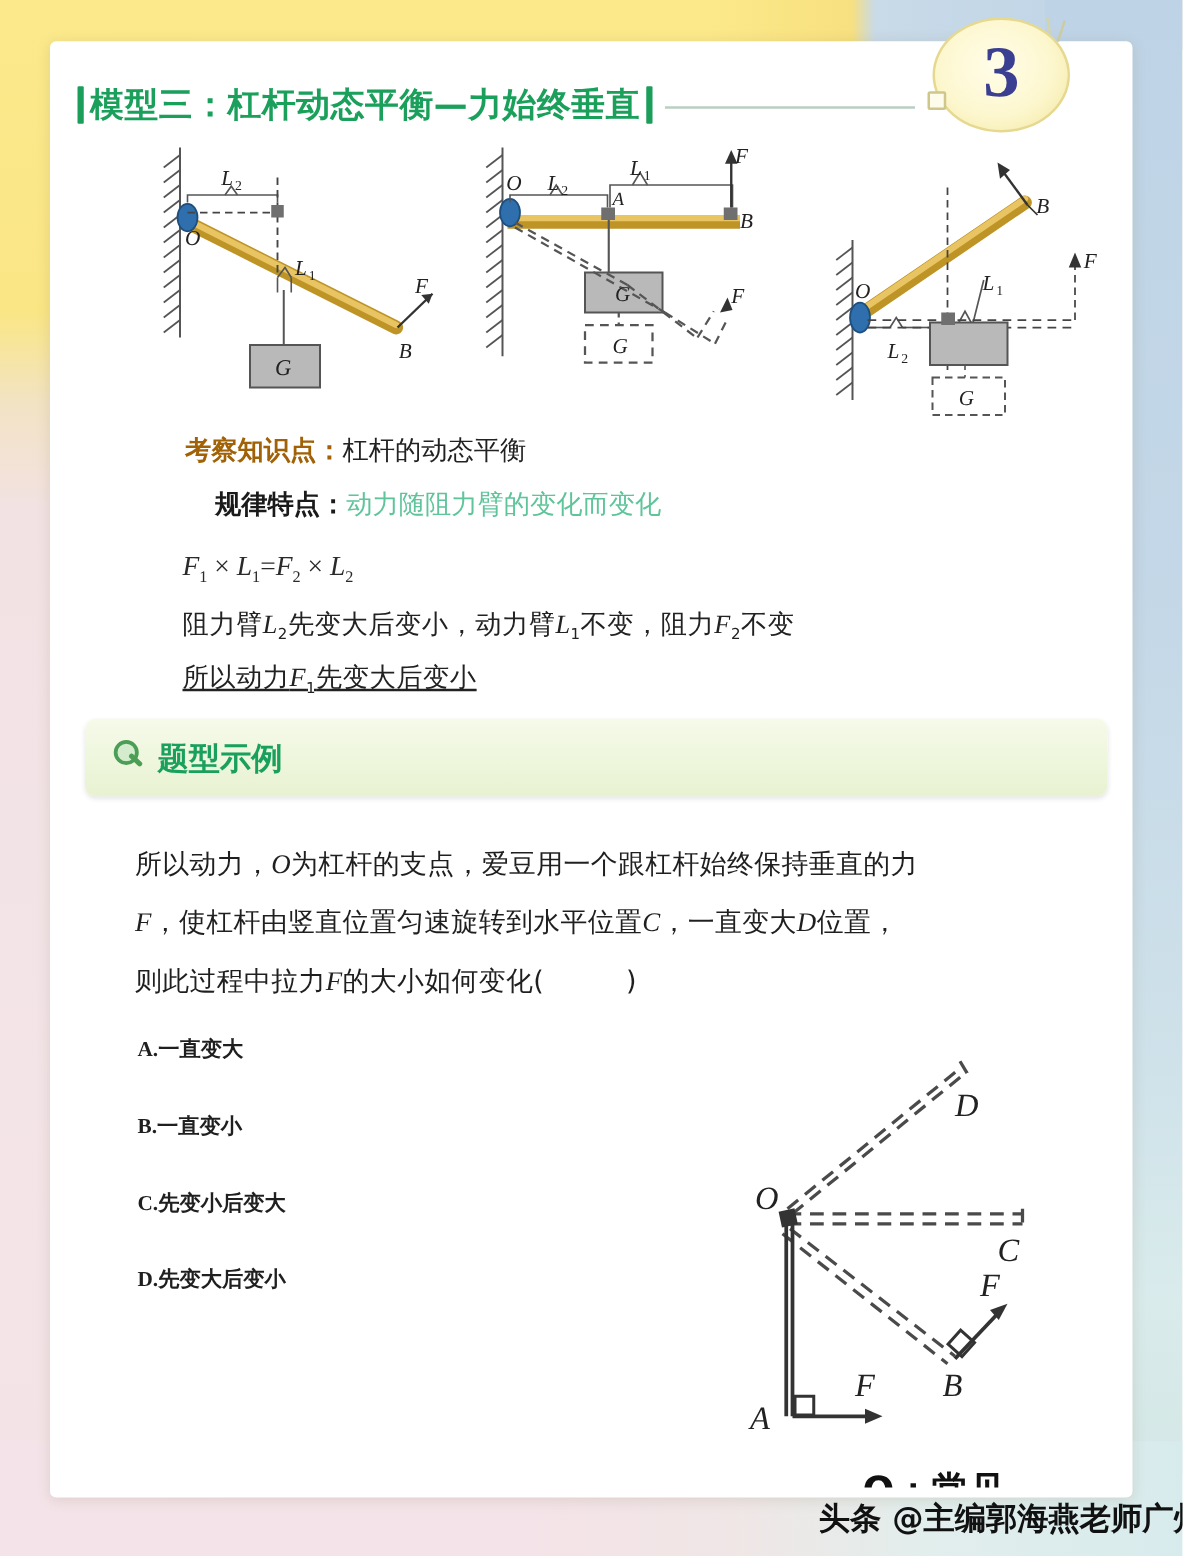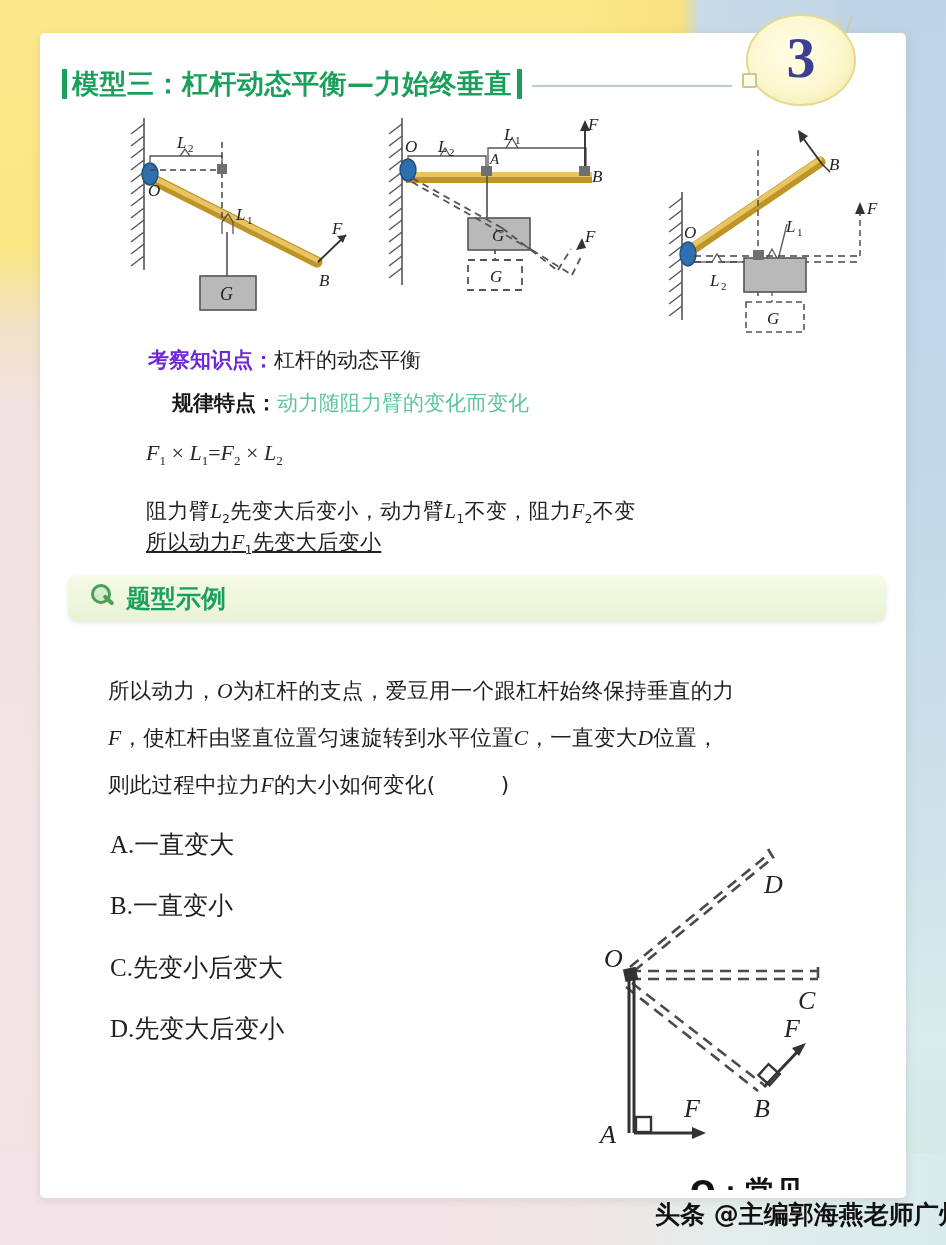--- a/index.html
+++ b/index.html
@@ -54,62 +54,62 @@
 
   
   .diagrams{position:absolute;left:62px;top:110px;width:840px;height:230px;}
   .fig{position:absolute;top:0;}
   .fig1{left:60px;}
   .fig2{left:320px;}
   .fig3{left:592px;}
 
   
   .kp{position:absolute;left:148px;top:346px;font-size:21px;}
-  .kp b{font-weight:bold;color:#6d28d9;font-family:"DejaVu Sans",sans-serif;}
+  .kp b{font-weight:bold;color:#a16207;font-family:"DejaVu Sans",sans-serif;}
   .kp .v{color:#222;font-family:"DejaVu Sans",sans-serif;}
   .rule{position:absolute;left:172px;top:389px;font-size:21px;}
   .rule b{font-weight:bold;color:#1a1a1a;font-family:"DejaVu Sans",sans-serif;}
   .rule .v{color:#5ec49a;font-family:"DejaVu Sans",sans-serif;text-align:center;}
 
   .formula{position:absolute;left:146px;top:440px;font-size:22px;color:#2a2a2a;
     font-family:"Liberation Serif","DejaVu Serif",serif;font-style:italic;}
   .formula sub{font-size:13px;font-style:normal;}
   .formula .op{font-style:normal;}
 
   .expl{position:absolute;left:146px;font-size:21px;color:#222;
     font-family:"DejaVu Sans",sans-serif;letter-spacing:.4px;}
   .expl i{font-family:"Liberation Serif",serif;font-style:italic;}
   .expl sub{font-size:12px;}
-  .expl1{top:485px;margin-top:12px;}
+  .expl1{top:485px;}
   .expl2{top:528px;text-decoration:underline;}
 
   
-  .banner{position:absolute;left:68px;top:575px;width:818px;height:46px;
+  .banner{position:absolute;left:68px;top:575px;width:818px;height:62px;
     border-radius:9px;
     background:linear-gradient(180deg,#f6faea 0%,#eef6dc 55%,#e8f2d2 100%);
     box-shadow:0 2px 4px rgba(0,0,0,.10);
     display:flex;align-items:center;}
   .banner .mag{margin-left:20px;width:30px;height:30px;position:relative;}
   .banner .mag .lens{position:absolute;left:3px;top:1px;width:14px;height:14px;border-radius:50%;
     border:3px solid #4a9e56;background:rgba(190,225,190,.55);}
   .banner .mag .hdl{position:absolute;left:14px;top:15px;width:13px;height:4px;background:#4a9e56;
     transform:rotate(43deg);border-radius:2px;}
   .banner .btxt{margin-left:8px;font-size:25px;font-weight:bold;color:#19a05c;
     font-family:"DejaVu Sans",sans-serif;}
 
   
   .q{position:absolute;left:108px;width:790px;font-size:21.5px;color:#1f1f1f;
     font-family:"DejaVu Sans",sans-serif;letter-spacing:.3px;}
   .q i{font-family:"Liberation Serif",serif;font-style:italic;}
   .q1{top:676px;}
   .q2{top:723px;}
   .q3{top:770px;}
 
-  .opt{position:absolute;left:110px;font-size:25px;color:#1f1f1f;
-    font-family:"DejaVu Sans",sans-serif;}
+  .opt{position:absolute;left:110px;font-size:17px;color:#1f1f1f;
+    font-family:"DejaVu Sans",sans-serif;font-weight:bold;}
   .opt .ltr{font-family:"Liberation Serif",serif;}
   .oA{top:828px;} .oB{top:889px;text-align:center;} .oC{top:951px;} .oD{top:1012px;}
 
   
   .fig4{position:absolute;left:582px;top:835px;}
 
   
   .wm{position:absolute;left:655px;top:1198px;font-size:25px;font-weight:bold;color:#111;
     font-family:"DejaVu Sans",sans-serif;white-space:nowrap;}
   .cut{position:absolute;left:690px;top:1172px;font-size:30px;font-weight:bold;color:#111;

